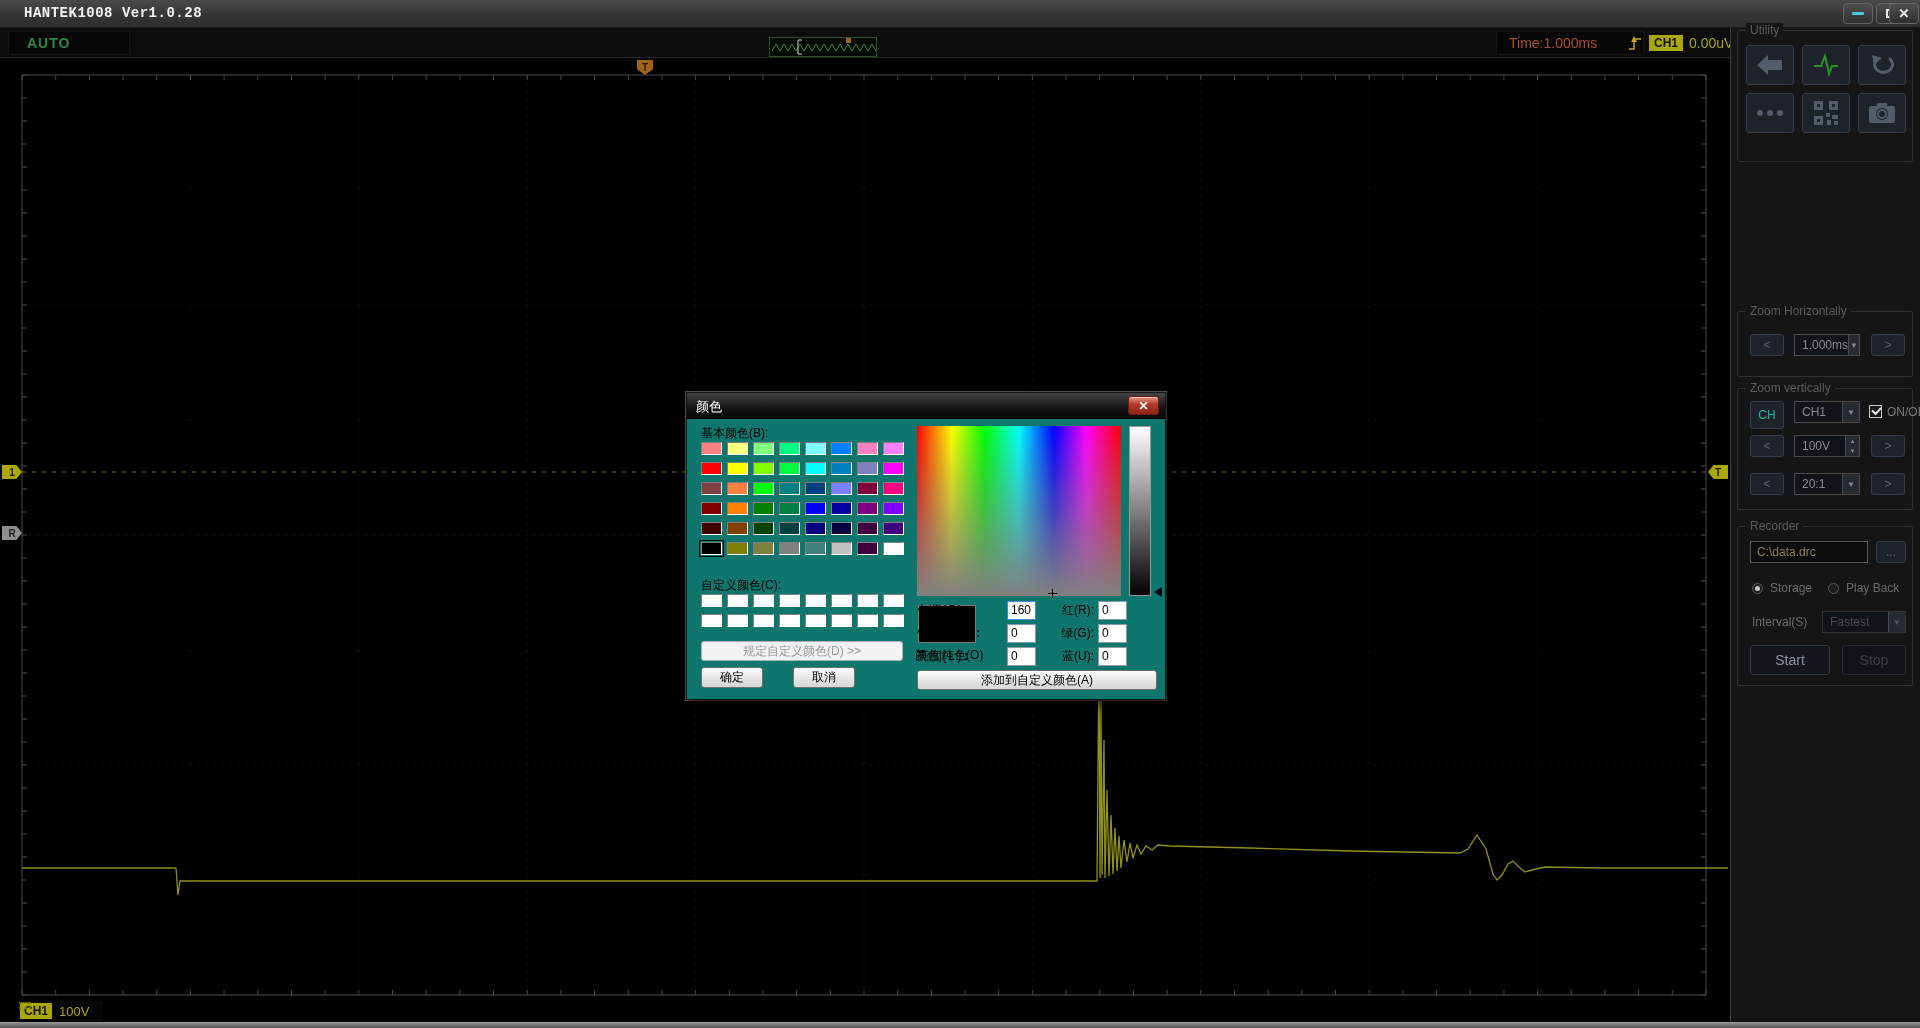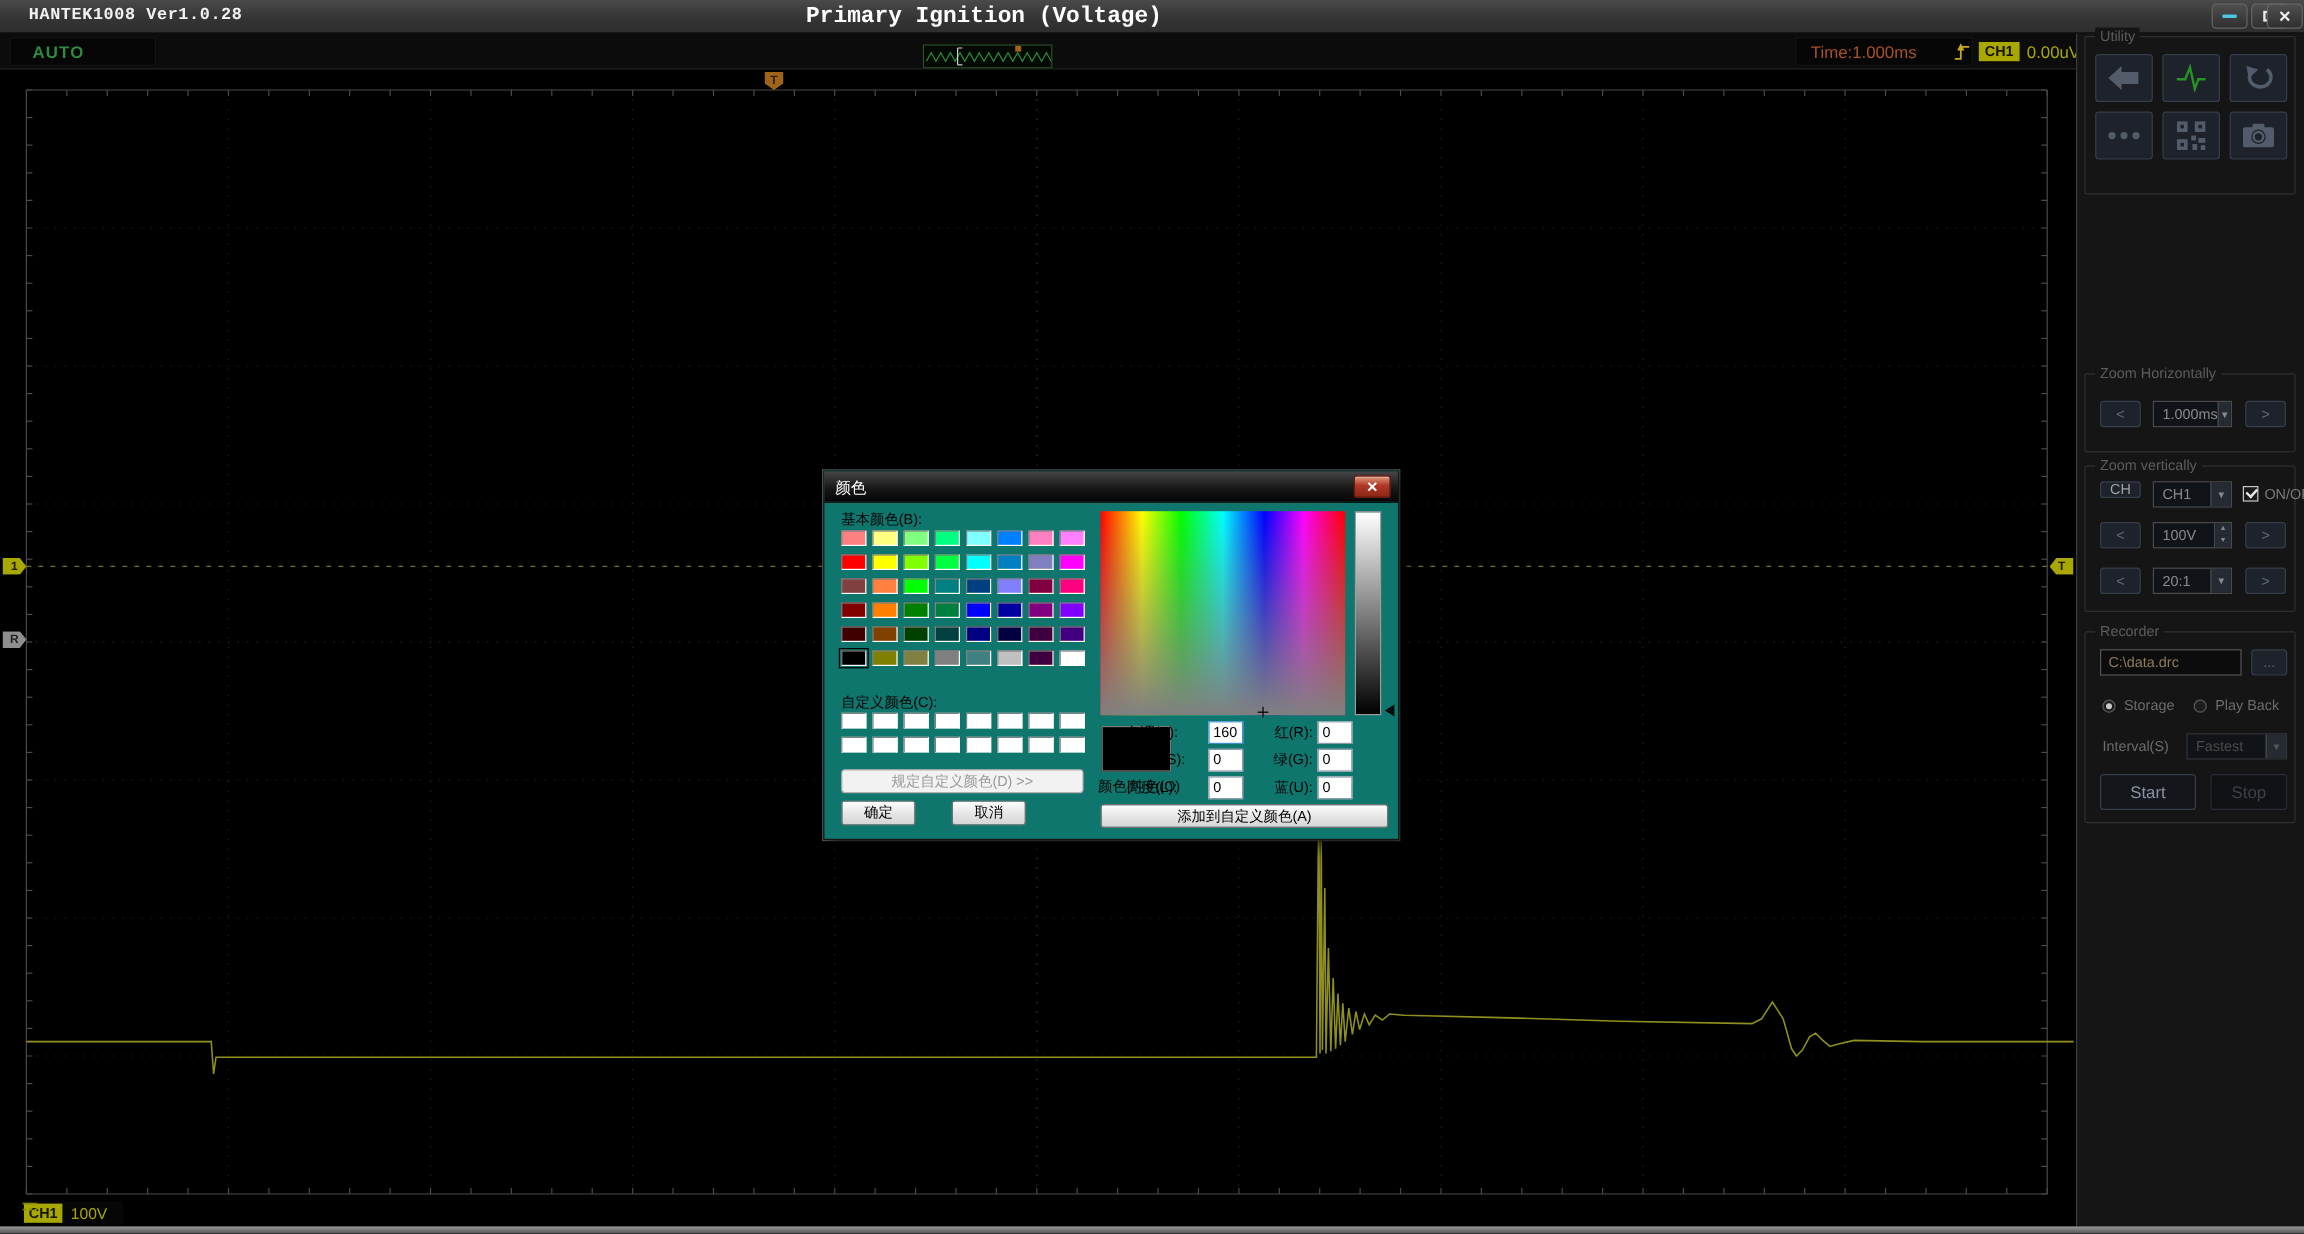--- a/index.html
+++ b/index.html
@@ -113,32 +113,31 @@
                linear-gradient(to right,#f00,#ff0 17%,#0f0 33%,#0ff 50%,#00f 67%,#f0f 83%,#f00); }
   #grad-cross-v { position:absolute; left:365px; top:196px; width:1px; height:9px; background:#000; }
   #grad-cross-h { position:absolute; left:361px; top:200px; width:9px; height:1px; background:#000; }
   #lum-bar { position:absolute; left:442px; top:33px; width:22px; height:170px;
     background:linear-gradient(#fff,#000); border:1px solid #999; }
   #lum-arrow { position:absolute; left:467px; top:194px; width:0; height:0;
     border-top:5px solid transparent; border-bottom:5px solid transparent; border-right:8px solid #0a0a0a; }
   #color-preview { position:absolute; left:231px; top:212px; width:58px; height:38px; background:#000;
     border:1px solid #7a7a7a; }
   .frow { position:absolute; left:230px; width:244px; height:20px; display:flex; align-items:center; }
-  .flabel  { width:86px; text-align:center; margin-right:4px; font-size:12px; }
+  .flabel  { width:86px; text-align:left; margin-right:4px; font-size:12px;font-family:Liberation Mono, monospace; }
   .flabel2 { width:52px; text-align:right; margin:0 4px 0 6px; font-size:12px; }
   .fbox { width:29px; height:19px; background:#fff; border:1px solid #8a99a8; font-size:12px;
     display:flex; align-items:center; padding-left:3px; }
   .fbox.focused { border:1px solid #3d8fd1; }
 </style>
 </head>
 <body>
 
 <div id="titlebar">
   <span id="app-title">HANTEK1008 Ver1.0.28</span>
-  <span id="window-title">Primary Ignition (Voltage)</span>
   <div class="winbtn" id="btn-min">
       <span></span>
     </div>
   <div class="winbtn" id="btn-max">
       <span></span>
     </div>
   <div class="winbtn" id="btn-close">
       <span>✕</span>
     </div>
 </div>
@@ -465,21 +464,21 @@
       <span class="txt">1.000ms</span>
       <span class="arrow">▼</span>
     </div>
     <div class="sbtn" style="left:133px;top:22px;width:34px;height:22px;">
         <span>&gt;</span>
       </div>
   </div>
 
   <div class="groupbox" style="top:360px; height:122px;padding-left:33px;">
     <span class="grouptitle">Zoom vertically</span>
-    <div class="sbtn" style="left:12px;top:12px;width:34px;height:14px;color:#a3a3a3;">
+    <div class="sbtn" style="left:12px;top:12px;width:34px;height:28px;color:#14b8a6;">
         <span>CH</span>
       </div>
     <div class="sel" style="left:56px;top:12px;width:66px;">
       <span class="txt">CH1</span>
       <span class="arrow">▼</span>
     </div>
     <span class="checkbox checked" style="position:absolute;left:131px;top:16px;"></span>
     <span style="position:absolute;left:149px;top:16px;color:#7a7a7a;">ON/OFF</span>
     <div class="sbtn" style="left:12px;top:46px;width:34px;height:22px;">
         <span>&lt;</span>

